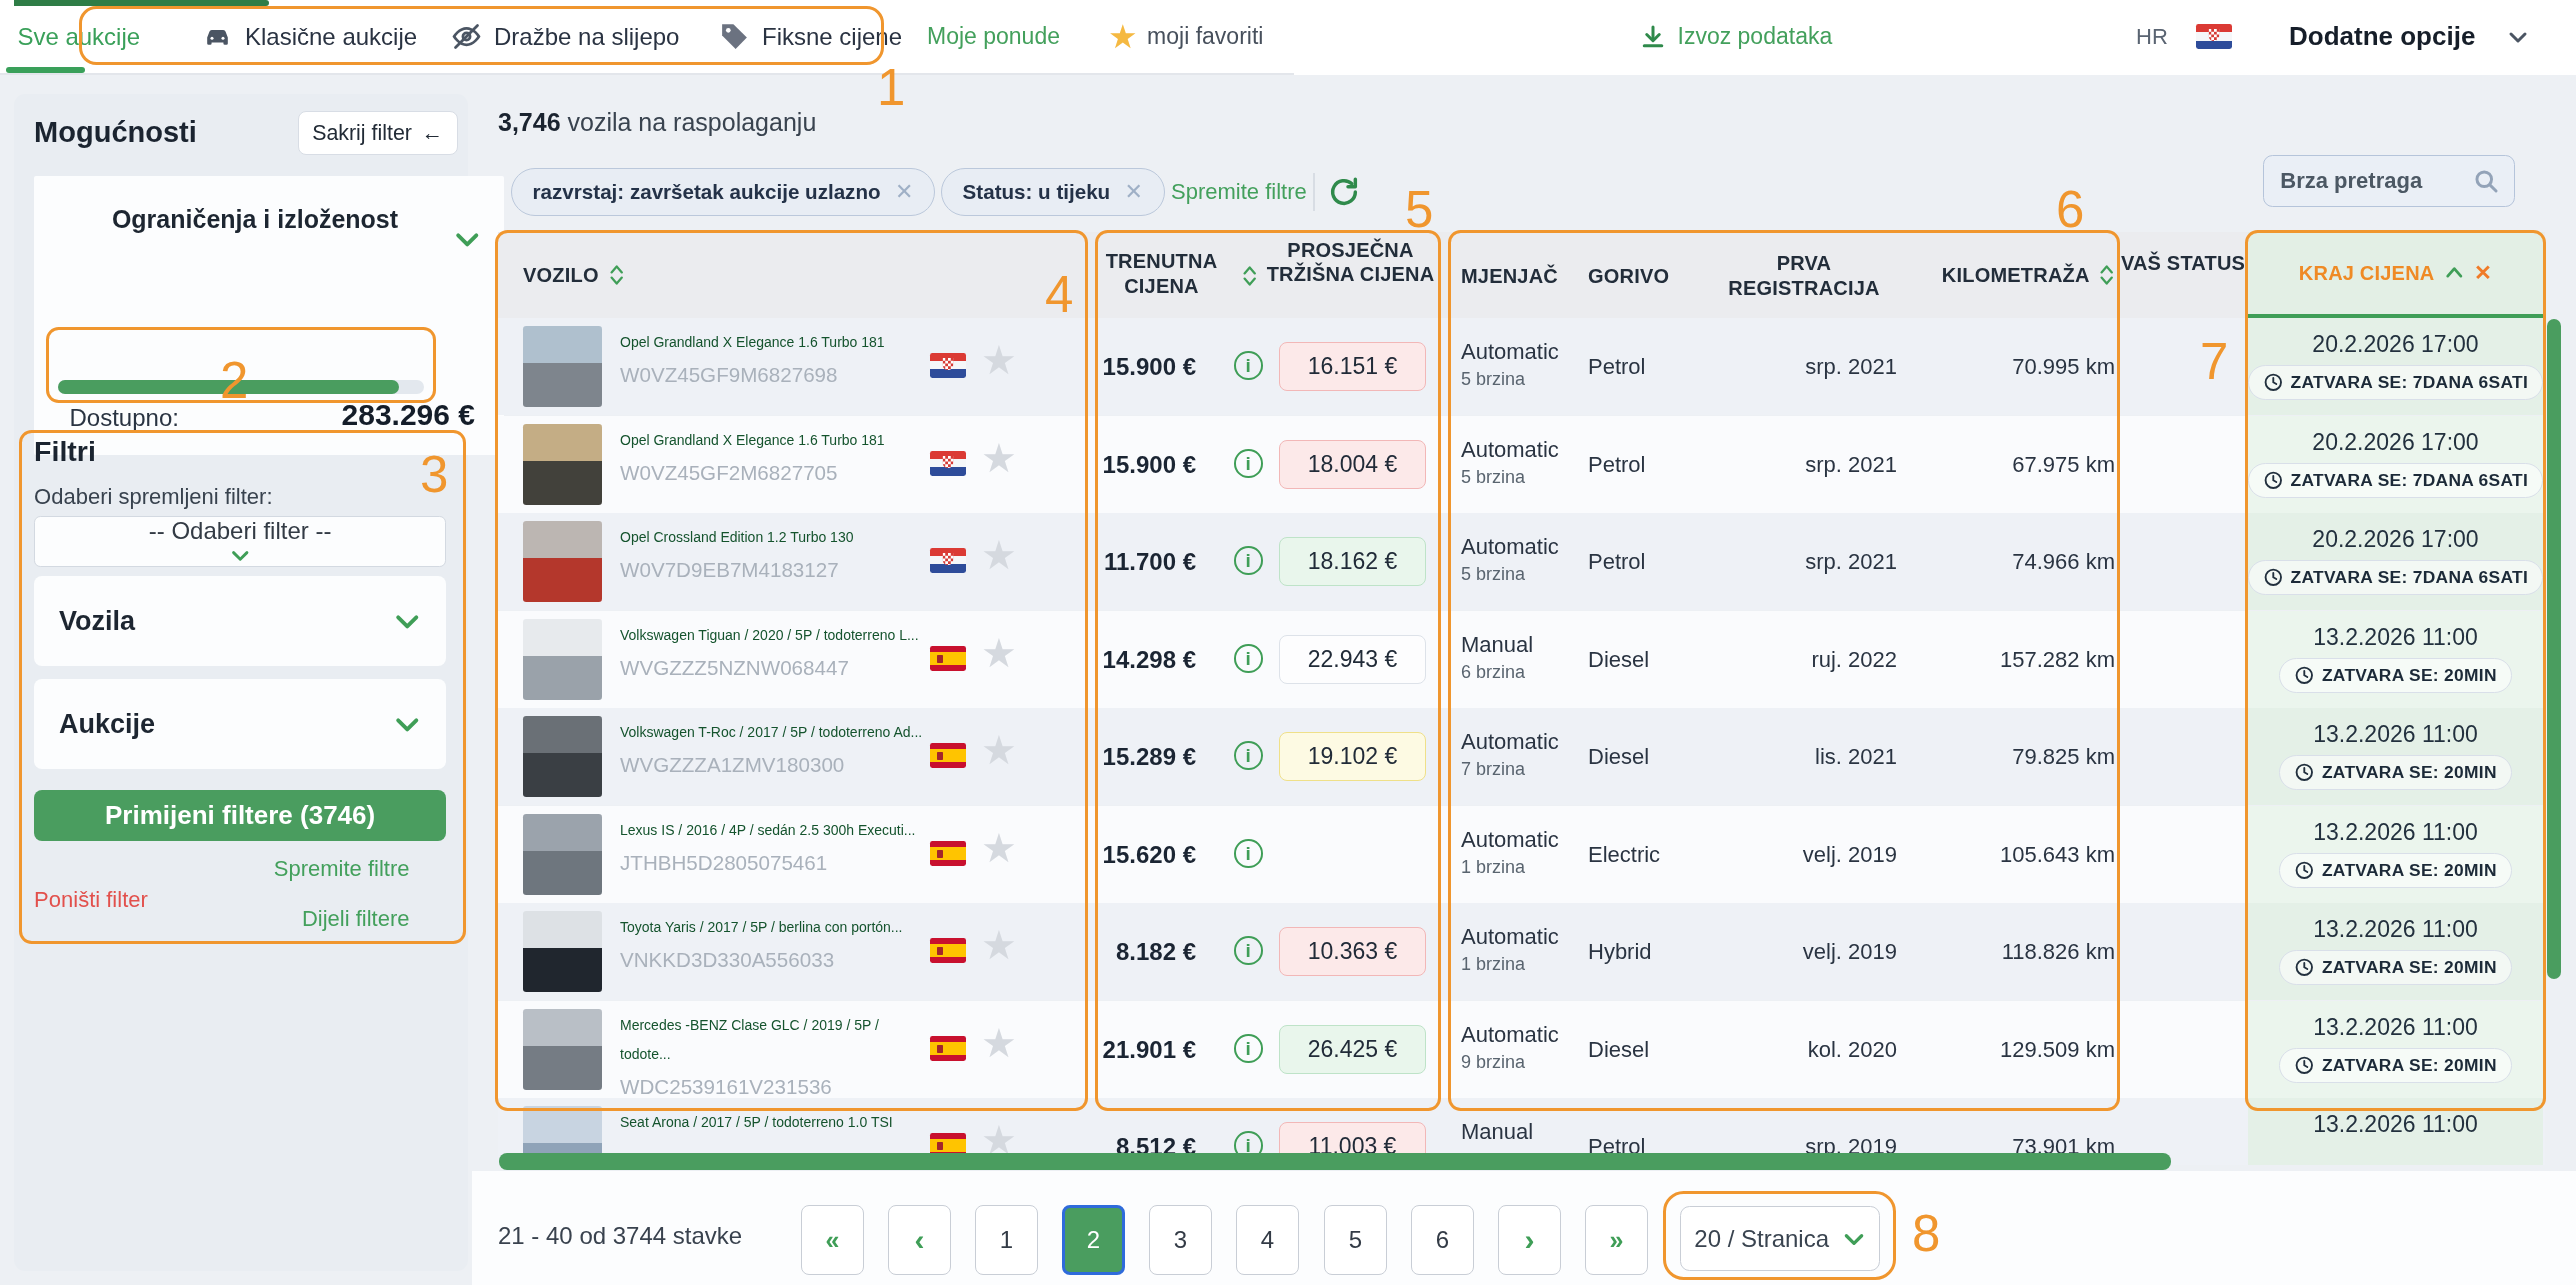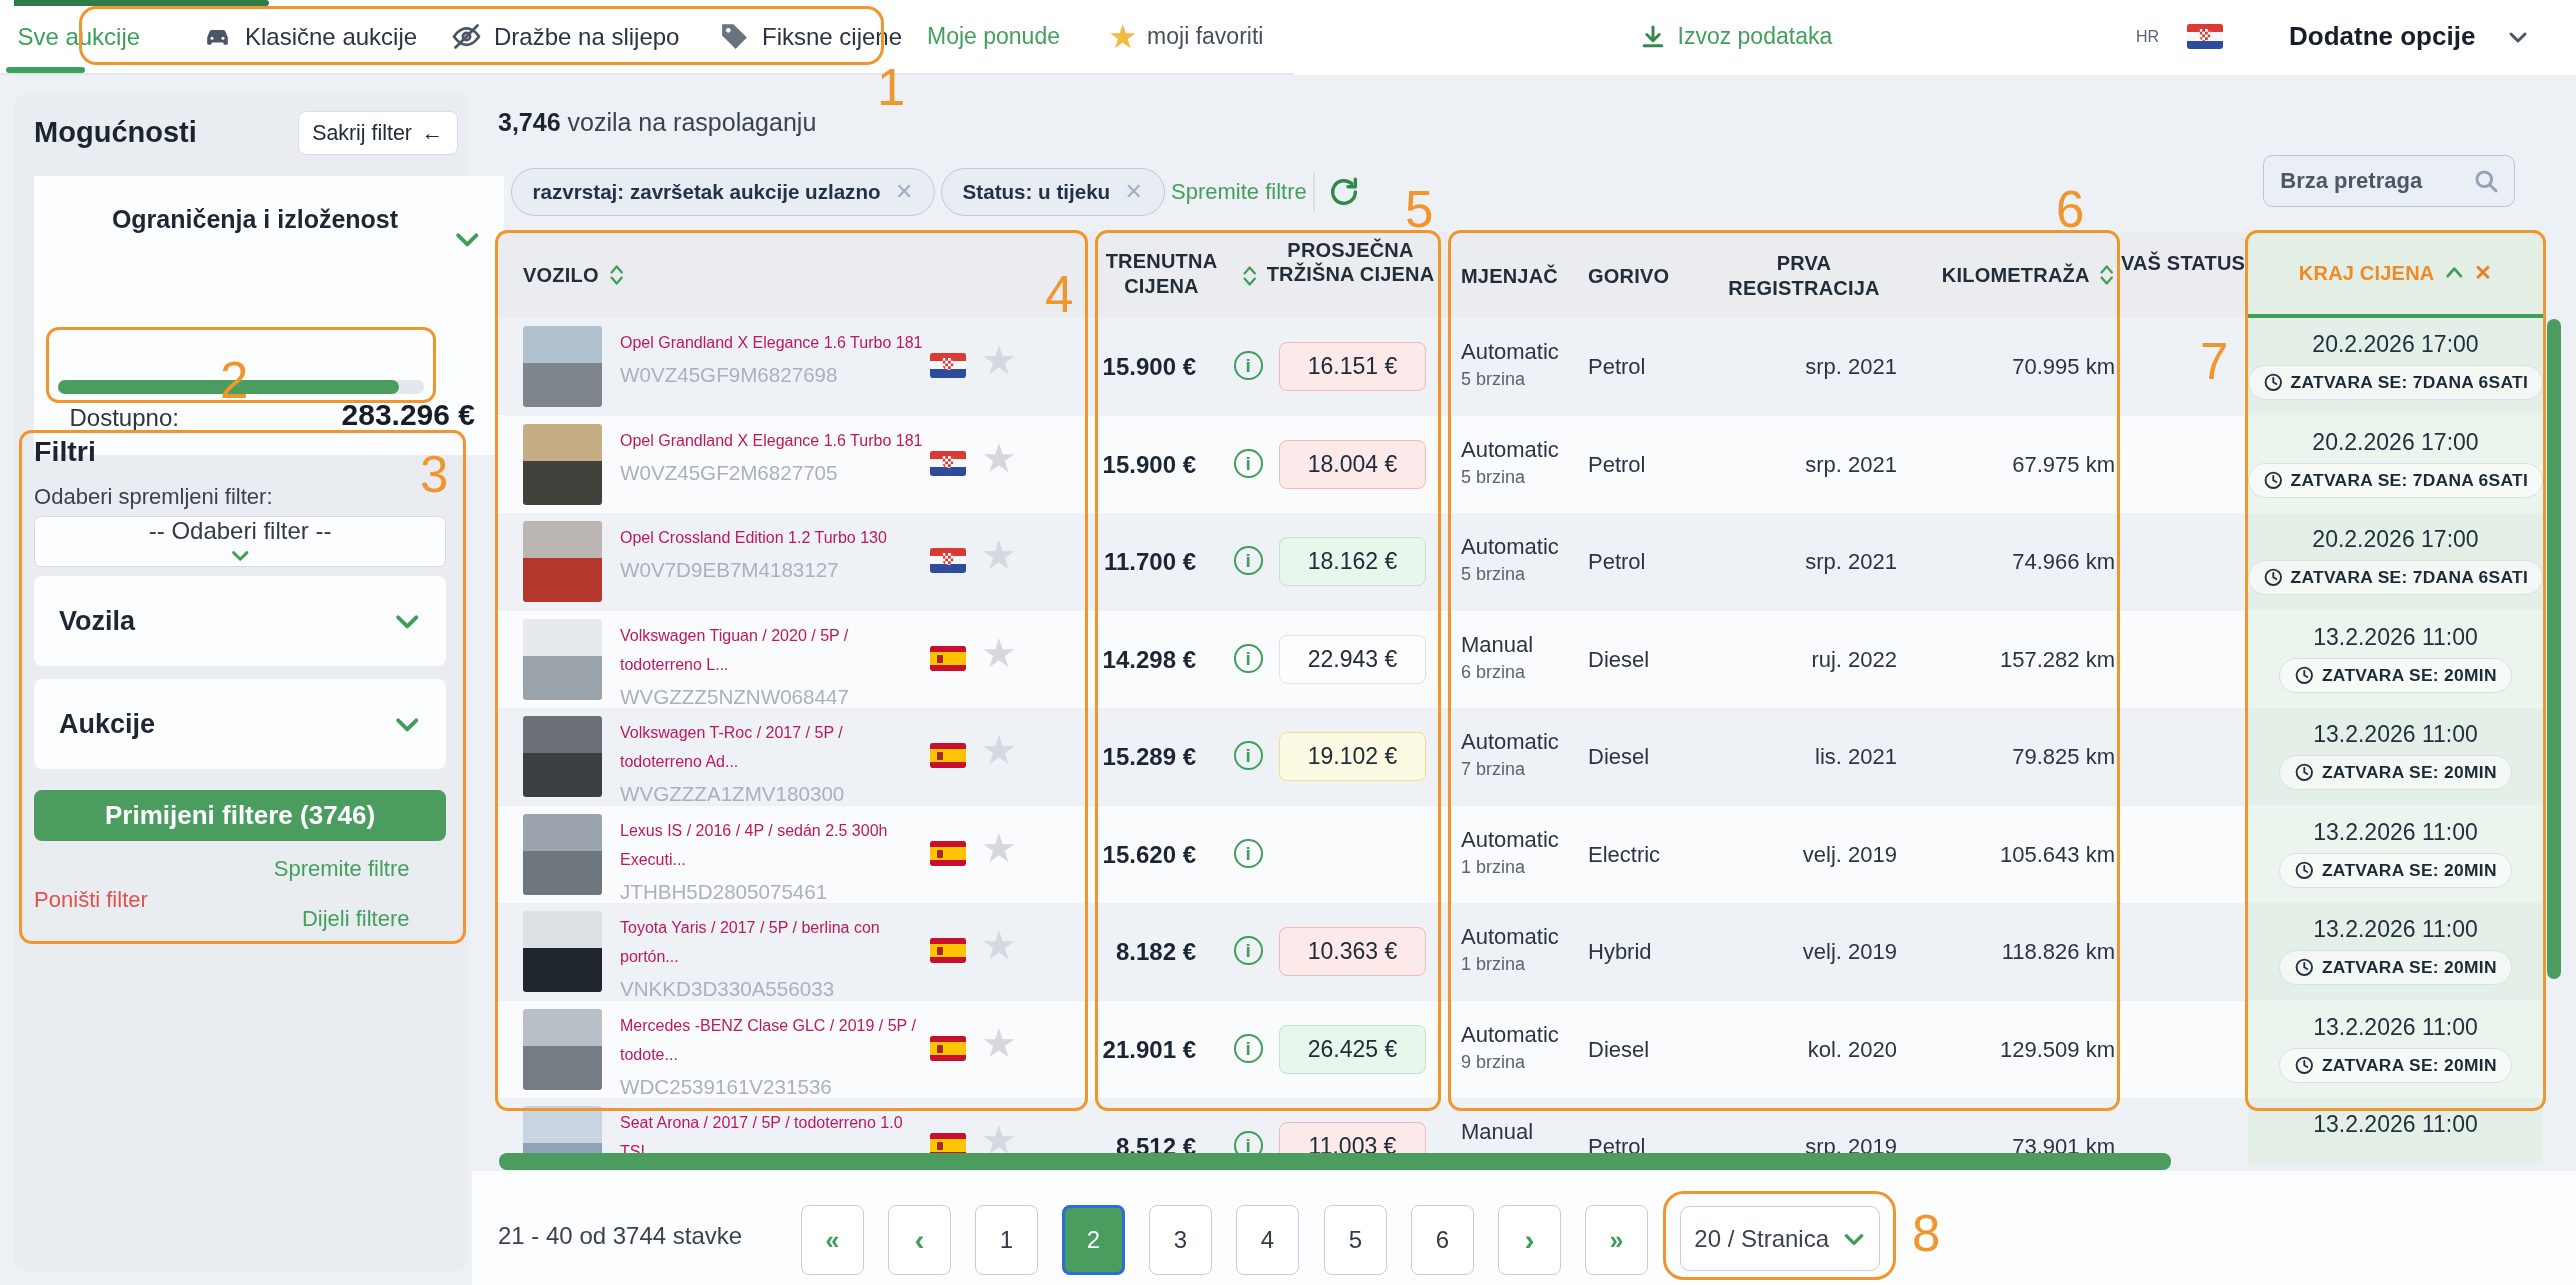--- a/index.html
+++ b/index.html
@@ -16,21 +16,21 @@
   .sve-underline{position:absolute;left:6.3px;top:67px;width:79px;height:6.3px;background:#3AA05A;border-radius:3.2px;}
   .tab-k{left:201px;}
   .tab-d{left:450px;}
   .tab-f{left:718px;}
   .nav-item{position:absolute;top:0;height:73px;display:flex;align-items:center;gap:9.5px;font-size:23px;cursor:pointer;}
   .np{left:927px;color:#43A05C;}
   .nf{left:1108px;color:#47505C;}
   .nf .fstar{color:#F5B942;font-size:33px;line-height:1;}
   .nx{left:1638px;color:#43A05C;}
   .nv{left:1856px;color:#43A05C;}
-  .nhr{left:2136px;color:#5A6472;font-size:16px;gap:28px;}
+  .nhr{left:2136px;color:#5A6472;font-size:22px;gap:28px;}
   .ndo{left:2289px;color:#161E29;font-size:26px;font-weight:bold;gap:32px;}
   .nav-item svg{width:30px;height:30px;}
 
   
   .flag{position:relative;display:inline-block;width:36px;height:25px;border-radius:2.4px;overflow:hidden;flex:none;}
   .flag.hr{background:linear-gradient(180deg,#DB3A34 0 33%,#F5F7F9 33% 66%,#2E4C9A 66% 100%);}
   .flag.hr .crest{position:absolute;left:50%;top:4.8px;transform:translateX(-50%);width:11px;height:12px;
     background:repeating-conic-gradient(#D63B36 0 25%,#ffffff 0 50%);background-size:5.5px 5.5px;border-radius:0 0 5.5px 5.5px;}
   .flag.es{background:linear-gradient(180deg,#C8102E 0 25%,#FFC400 25% 75%,#C8102E 75%);}
   .flag.es .es-crest{position:absolute;left:7.1px;top:8.7px;width:6.3px;height:8px;background:#A3262B;border-radius:0.8px;}
@@ -99,21 +99,21 @@
   .th-kraj .upchev{width:20.6px;height:20.6px;stroke:#3F9E57;fill:none;stroke-width:3;stroke-linecap:round;stroke-linejoin:round;}
   .th-kraj .xclose{color:#F07B28;font-size:21.4px;font-weight:bold;cursor:pointer;}
 
   .trow{position:absolute;left:0;width:2047px;height:97px;}
   .trow.shade{background:#EEF1F6;}
   .trow.plain{background:#FAFBFD;}
   .trow.cut{height:67px;overflow:hidden;}
   .trow > *{position:absolute;}
   .thumb{left:25px;top:8px;width:79px;height:81px;border-radius:3.2px;cursor:pointer;}
   .tcol{left:122px;top:9.5px;width:306px;}
-  .vtitle{font-size:16px;line-height:29px;color:#be185d;cursor:pointer;}
+  .vtitle{font-size:14px;line-height:29px;color:#14532d;cursor:pointer;}
   .vin{font-size:20.6px;color:#A9B1BB;margin-top:6px;}
   .trow .flag{position:absolute;left:432px;top:35px;}
   .star{left:483px;top:22px;font-size:40px;line-height:1;color:#D5D9DF;cursor:pointer;}
   .price{left:555px;top:35px;width:143px;text-align:right;font-weight:bold;font-size:24px;color:#1B2533;}
   .info{left:736px;top:33px;width:28.5px;height:28.5px;border:2.4px solid #3F9E57;border-radius:50%;cursor:pointer;}
   .info::after{content:"i";position:absolute;left:0;right:0;top:1.6px;text-align:center;color:#3F9E57;font-size:19px;font-weight:bold;}
   .avg{left:781px;top:24px;width:147px;height:49px;border:1.6px solid #DDE2E9;border-radius:8px;background:#FDFDFE;
     display:flex;align-items:center;justify-content:center;font-size:23px;color:#212B38;}
   .avg.pink{background:#FCE9E9;border-color:#F2B7B7;}
   .avg.green{background:#E9F6EC;border-color:#BEE3C8;}

